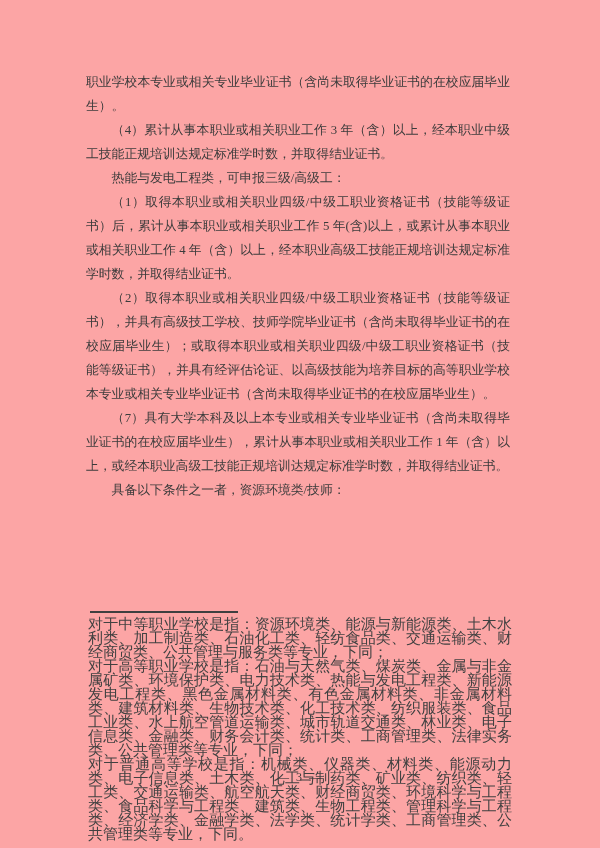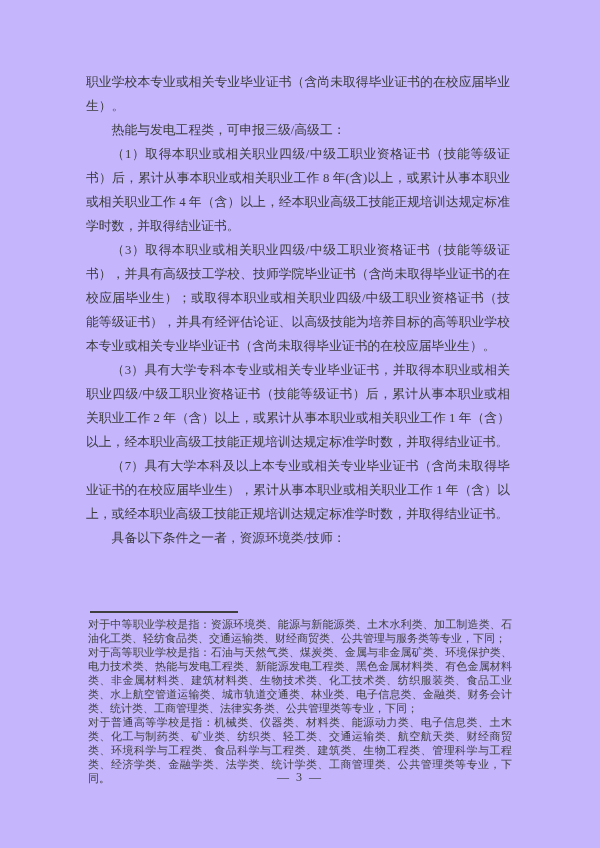--- a/index.html
+++ b/index.html
@@ -4,21 +4,21 @@
 <style>
   html, body {
     margin: 0;
     padding: 0;
     background: #ffffff;
   }
   .page {
     position: relative;
     width: 600px;
     height: 848px;
-    background: #c4b5fd;
+    background: #fca5a5;
     overflow: hidden;
     font-family: "Liberation Serif", "DejaVu Serif", serif;
     color: #3b3b3b;
   }
   .body-text {
     position: absolute;
     left: 86px;
     top: 70px;
     width: 424px;
     font-size: 12.8px;
@@ -38,21 +38,21 @@
     top: 611px;
     width: 148px;
     height: 2px;
     background: #3f3f3f;
   }
   .footnotes {
     position: absolute;
     left: 88px;
     top: 617px;
     width: 424px;
-    font-size: 11px;
+    font-size: 15px;
     line-height: 14px;
     text-align: justify;
     text-justify: inter-ideograph;
     color: #414141;
   }
   .footnotes p {
     margin: 0;
   }
   .page-number {
     position: absolute;
@@ -65,24 +65,24 @@
     color: #3b3b3b;
   }
 </style>
 </head>
 <body>
 
 <div class="page">
 
   <div class="body-text">
     <p>职业学校本专业或相关专业毕业证书（含尚未取得毕业证书的在校应届毕业生）。</p>
+    <p class="para-indent">（4）累计从事本职业或相关职业工作 3 年（含）以上，经本职业中级工技能正规培训达规定标准学时数，并取得结业证书。</p>
     <p class="para-indent">热能与发电工程类，可申报三级/高级工：</p>
-    <p class="para-indent">（1）取得本职业或相关职业四级/中级工职业资格证书（技能等级证书）后，累计从事本职业或相关职业工作 8 年(含)以上，或累计从事本职业或相关职业工作 4 年（含）以上，经本职业高级工技能正规培训达规定标准学时数，并取得结业证书。</p>
-    <p class="para-indent">（3）取得本职业或相关职业四级/中级工职业资格证书（技能等级证书），并具有高级技工学校、技师学院毕业证书（含尚未取得毕业证书的在校应届毕业生）；或取得本职业或相关职业四级/中级工职业资格证书（技能等级证书），并具有经评估论证、以高级技能为培养目标的高等职业学校本专业或相关专业毕业证书（含尚未取得毕业证书的在校应届毕业生）。</p>
-    <p class="para-indent">（3）具有大学专科本专业或相关专业毕业证书，并取得本职业或相关职业四级/中级工职业资格证书（技能等级证书）后，累计从事本职业或相关职业工作 2 年（含）以上，或累计从事本职业或相关职业工作 1 年（含）以上，经本职业高级工技能正规培训达规定标准学时数，并取得结业证书。</p>
+    <p class="para-indent">（1）取得本职业或相关职业四级/中级工职业资格证书（技能等级证书）后，累计从事本职业或相关职业工作 5 年(含)以上，或累计从事本职业或相关职业工作 4 年（含）以上，经本职业高级工技能正规培训达规定标准学时数，并取得结业证书。</p>
+    <p class="para-indent">（2）取得本职业或相关职业四级/中级工职业资格证书（技能等级证书），并具有高级技工学校、技师学院毕业证书（含尚未取得毕业证书的在校应届毕业生）；或取得本职业或相关职业四级/中级工职业资格证书（技能等级证书），并具有经评估论证、以高级技能为培养目标的高等职业学校本专业或相关专业毕业证书（含尚未取得毕业证书的在校应届毕业生）。</p>
     <p class="para-indent">（7）具有大学本科及以上本专业或相关专业毕业证书（含尚未取得毕业证书的在校应届毕业生），累计从事本职业或相关职业工作 1 年（含）以上，或经本职业高级工技能正规培训达规定标准学时数，并取得结业证书。</p>
     <p class="para-indent">具备以下条件之一者，资源环境类/技师：</p>
   </div>
 
   <div class="footnote-sep"></div>
 
   <div class="footnotes">
     <p>对于中等职业学校是指：资源环境类、能源与新能源类、土木水利类、加工制造类、石油化工类、轻纺食品类、交通运输类、财经商贸类、公共管理与服务类等专业，下同；</p>
     <p>对于高等职业学校是指：石油与天然气类、煤炭类、金属与非金属矿类、环境保护类、电力技术类、热能与发电工程类、新能源发电工程类、黑色金属材料类、有色金属材料类、非金属材料类、建筑材料类、生物技术类、化工技术类、纺织服装类、食品工业类、水上航空管道运输类、城市轨道交通类、林业类、电子信息类、金融类、财务会计类、统计类、工商管理类、法律实务类、公共管理类等专业，下同；</p>
     <p>对于普通高等学校是指：机械类、仪器类、材料类、能源动力类、电子信息类、土木类、化工与制药类、矿业类、纺织类、轻工类、交通运输类、航空航天类、财经商贸类、环境科学与工程类、食品科学与工程类、建筑类、生物工程类、管理科学与工程类、经济学类、金融学类、法学类、统计学类、工商管理类、公共管理类等专业，下同。</p>

